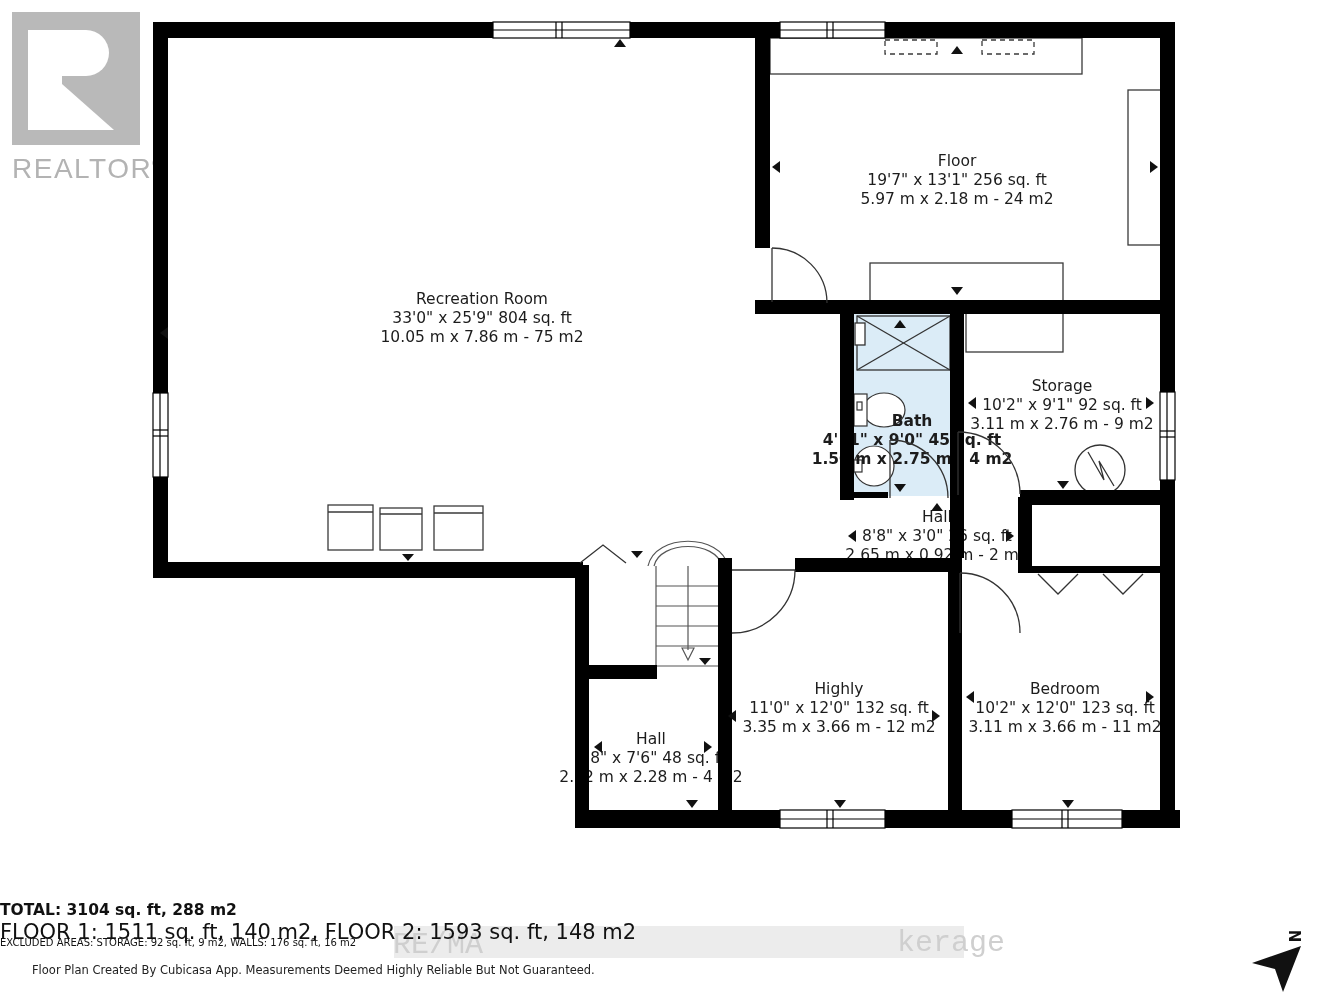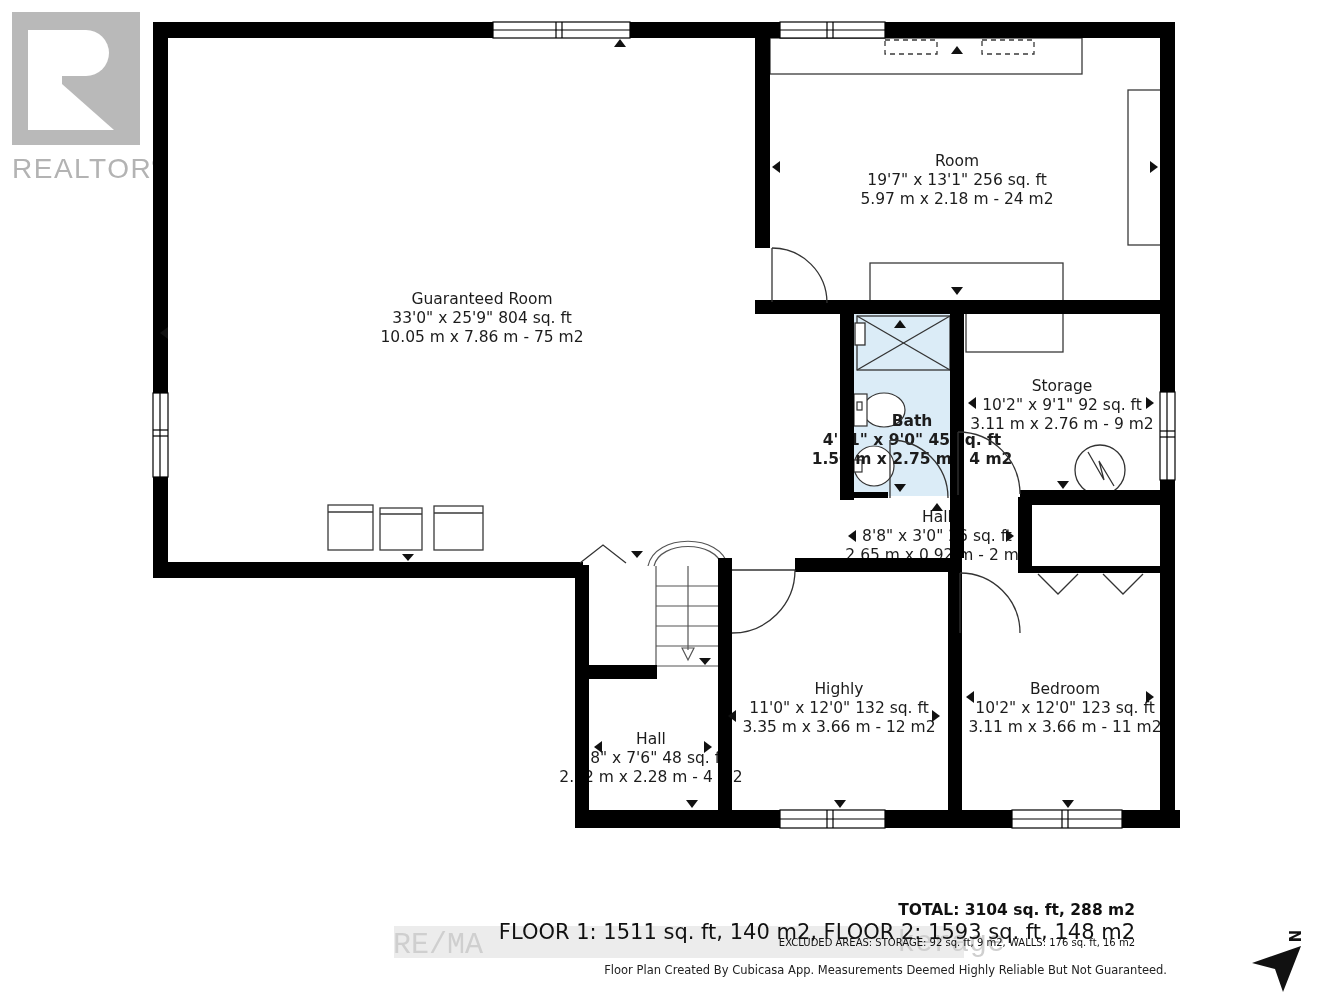--- a/index.html
+++ b/index.html
@@ -8,21 +8,21 @@
   svg.layer{position:absolute;left:0;top:0;pointer-events:none;}
   .under{z-index:0;}
   .over{z-index:3;}
   .room-label{position:absolute;z-index:2;width:340px;text-align:center;color:#1c1c1c;}
   .rn{font-size:15.5px;line-height:19px;}
   .rd{font-size:15.5px;line-height:18.5px;}
   .logo{position:absolute;left:12px;top:12px;z-index:2;width:170px;}
   .logo-text{color:#b3b3b3;font-family:"Liberation Sans",sans-serif;font-size:28px;
              letter-spacing:1.5px;margin-top:1px;white-space:nowrap;}
   .logo-text sup{font-size:12px;}
-  .footer{position:absolute;left:0;width:1135px;text-align:right;z-index:2;color:#111;}
+  .footer{position:absolute;left:0;width:1135px;text-align:left;z-index:2;color:#111;}
   .f-total{top:901px;font-weight:bold;font-size:15.5px;}
   .f-line2{top:920px;font-size:21px;}
   .f-line3{top:937px;font-size:10px;}
   .f-disc{top:963px;font-size:11.5px;color:#222;padding-left:32px;}
   .wm-band{position:absolute;left:394px;top:926px;width:570px;height:32px;
            background:#ececec;z-index:1;}
   .wm-frag{position:absolute;z-index:1;color:#cfcfcf;font-size:30px;
            font-family:Liberation Mono, monospace;}
   .wm-left{left:393px;top:928px;}
   .wm-right{left:897px;top:926px;}
@@ -99,27 +99,27 @@
     <svg width="150" height="136" viewBox="0 0 150 136">
       <rect x="0" y="0" width="128" height="133" fill="#b9b9b9"></rect>
       <rect x="16" y="18" width="34" height="100" fill="#ffffff"></rect>
       <path d="M 50,18 h 24 a 23,23 0 0 1 0,46 h -24 z" fill="#ffffff"></path>
       <polygon points="50,72 50,118 102,118" fill="#ffffff"></polygon>
     </svg>
     <div class="logo-text"><span>REALTOR</span><sup>®</sup></div>
   </div>
 
   <div class="room-label" style="left:312px;top:290px;">
-    <div class="rn">Guaranteed Room</div>
+    <div class="rn">Recreation Room</div>
     <div class="rd">33'0" x 25'9" 804 sq. ft</div>
     <div class="rd">10.05 m x 7.86 m - 75 m2</div>
   </div>
 
   <div class="room-label" style="left:787px;top:152px;">
-    <div class="rn">Room</div>
+    <div class="rn">Floor</div>
     <div class="rd">19'7" x 13'1" 256 sq. ft</div>
     <div class="rd">5.97 m x 2.18 m - 24 m2</div>
   </div>
 
   <div class="room-label" style="left:742px;top:412px;font-weight:bold;">
     <div class="rn">Bath</div>
     <div class="rd">4'11" x 9'0" 45 sq. ft</div>
     <div class="rd">1.50 m x 2.75 m - 4 m2</div>
   </div>
 

